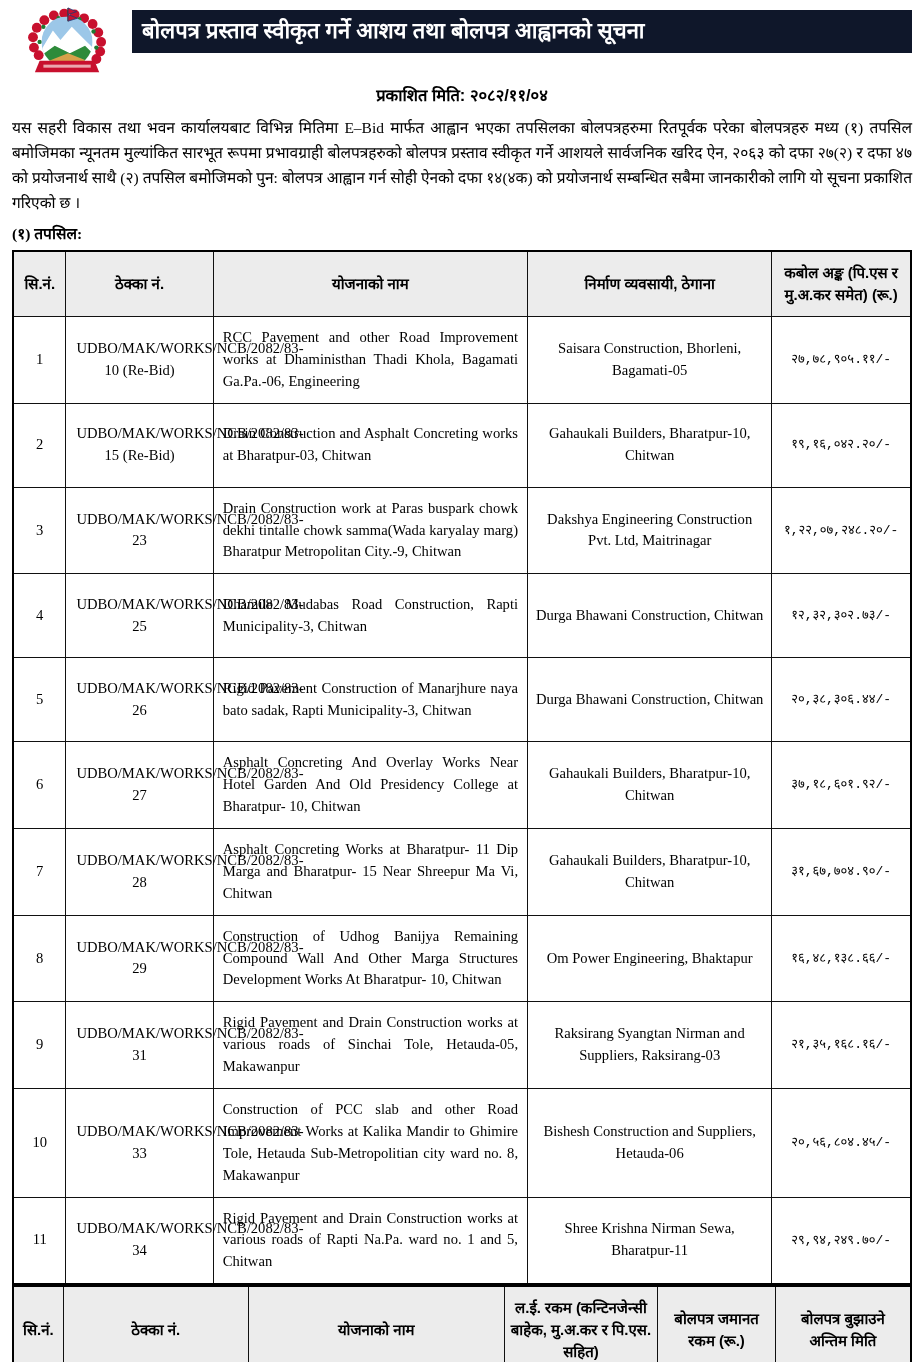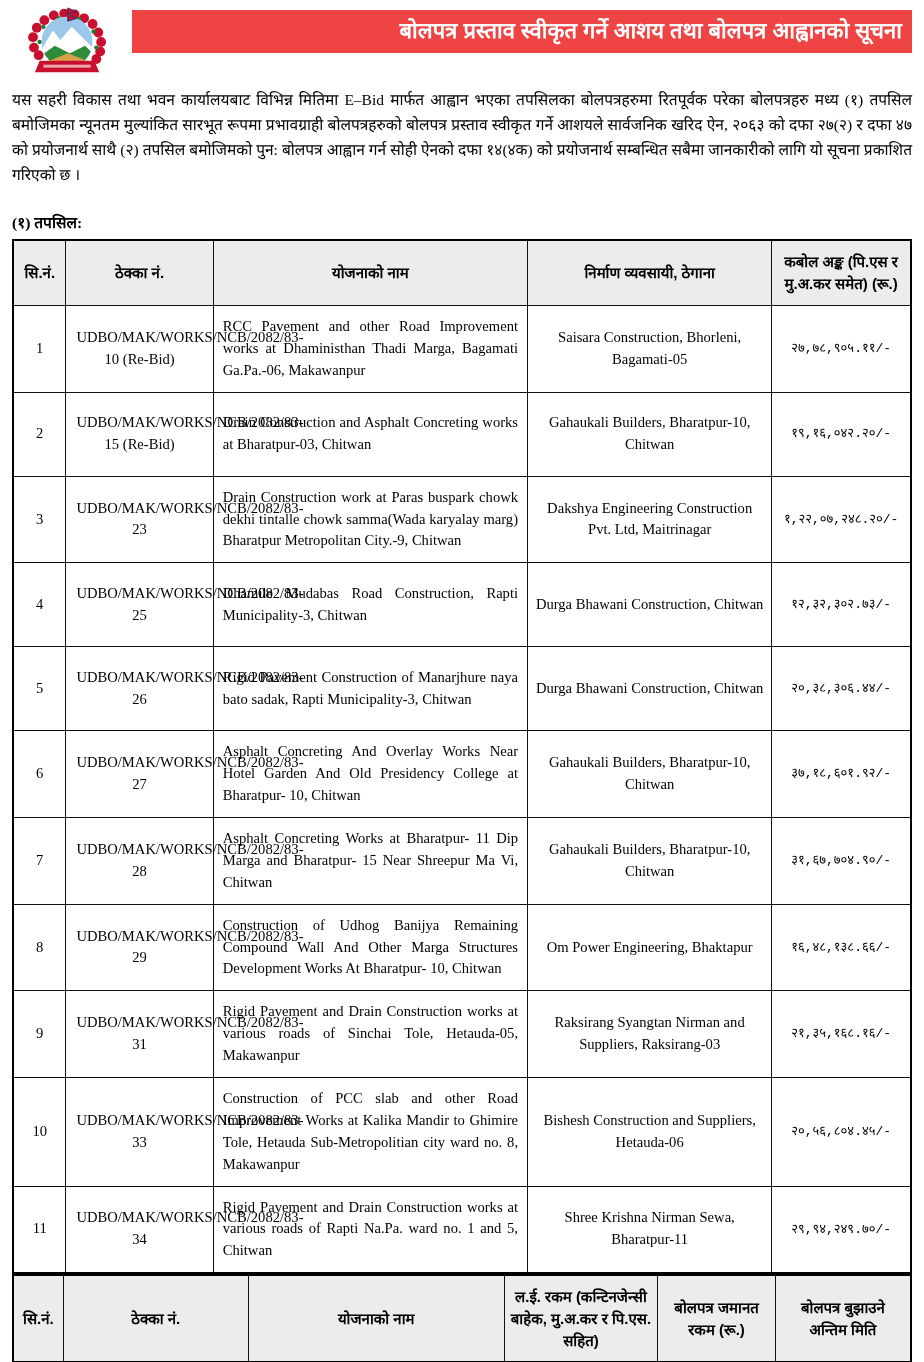--- a/index.html
+++ b/index.html
@@ -24,23 +24,23 @@
     width: 112px;
     height: 70px;
     display: flex;
     align-items: flex-start;
     justify-content: center;
     flex: 0 0 auto;
   }
   .logo-box svg { width: 96px; height: 70px; }
   .title-bar {
     flex: 1 1 auto;
-    background: #ef4444;
+    background: #0f172a;
     color: #ffffff;
-    text-align: right;
+    text-align: left;
     font-weight: bold;
     font-size: 22px;
     line-height: 1.25;
     padding: 7px 10px 8px 10px;
     margin-top: 4px;
     font-family: "Liberation Sans", "DejaVu Sans", sans-serif;
   }
   .pub-date {
     text-align: center;
     font-weight: bold;
@@ -54,21 +54,21 @@
     margin-top: 9px;
     font-size: 15.5px;
     line-height: 1.62;
     text-align: justify;
   }
   .intro .office { font-weight: normal; }
 
   .section-label {
     font-weight: bold;
     font-size: 15.5px;
-    margin: 24px 0 6px 0;
+    margin: 7px 0 6px 0;
   }
 
   
   table {
     width: 100%;
     border-collapse: collapse;
     table-layout: fixed;
     border: 2.5px solid #000;
   }
   th, td {
@@ -141,20 +141,21 @@
           <polygon points="50,9 60,13 50,16" fill="#c8102e" stroke="#123a7a" stroke-width="0.8"></polygon>
         </g>
 
         <polygon points="20,58 78,58 83,70 15,70" fill="#c8102e"></polygon>
         <rect x="24" y="62" width="50" height="3.2" fill="#f5d9d9" opacity="0.75"></rect>
       </svg>
     </div>
     <div class="title-bar">बोलपत्र प्रस्ताव स्वीकृत गर्ने आशय तथा बोलपत्र आह्वानको सूचना</div>
   </div>
 
+  <div class="pub-date">प्रकाशित मिति: २०८२/११/०४</div>
 
   <p class="intro"><span>यस </span><span class="office">सहरी विकास तथा भवन कार्यालय</span><span>बाट विभिन्न मितिमा E–Bid मार्फत आह्वान भएका तपसिलका बोलपत्रहरुमा रितपूर्वक परेका बोलपत्रहरु मध्य (१) तपसिल बमोजिमका न्यूनतम मुल्यांकित सारभूत रूपमा प्रभावग्राही बोलपत्रहरुको बोलपत्र प्रस्ताव स्वीकृत गर्ने आशयले सार्वजनिक खरिद ऐन, २०६३ को दफा २७(२) र दफा ४७ को प्रयोजनार्थ साथै (२) तपसिल बमोजिमको पुन: बोलपत्र आह्वान गर्न सोही ऐनको दफा १४(४क) को प्रयोजनार्थ सम्बन्धित सबैमा जानकारीको लागि यो सूचना प्रकाशित गरिएको छ ।</span></p>
 
   <div class="section-label">(१) तपसिल:</div>
 
   <table id="t1">
     <colgroup>
       <col style="width:5.9%">
         <col style="width:16.4%">
         <col style="width:35%">
@@ -167,21 +168,21 @@
         <th>ठेक्का नं.</th>
         <th>योजनाको नाम</th>
         <th>निर्माण व्यवसायी, ठेगाना</th>
         <th>कबोल अङ्क (पि.एस र मु.अ.कर समेत) (रू.)</th>
       </tr>
     </thead>
     <tbody id="t1-body">
         <tr>
           <td class="col-sn">1</td>
           <td class="col-contract">UDBO/MAK/WORKS/NCB/2082/83-10 (Re-Bid)</td>
-          <td class="col-plan">RCC Pavement and other Road Improvement works at Dhaministhan Thadi Marga, Bagamati Ga.Pa.-06, Makawanpur</td>
+          <td class="col-plan">RCC Pavement and other Road Improvement works at Dhaministhan Thadi Khola, Bagamati Ga.Pa.-06, Engineering</td>
           <td class="col-contractor">Saisara Construction, Bhorleni, Bagamati-05</td>
           <td class="col-amount">२७,७८,९०५.११/-</td>
         </tr>
         <tr>
           <td class="col-sn">2</td>
           <td class="col-contract">UDBO/MAK/WORKS/NCB/2082/83-15 (Re-Bid)</td>
           <td class="col-plan">Drain Construction and Asphalt Concreting works at Bharatpur-03, Chitwan</td>
           <td class="col-contractor">Gahaukali Builders, Bharatpur-10, Chitwan</td>
           <td class="col-amount">१९,१६,०४२.२०/-</td>
         </tr>

